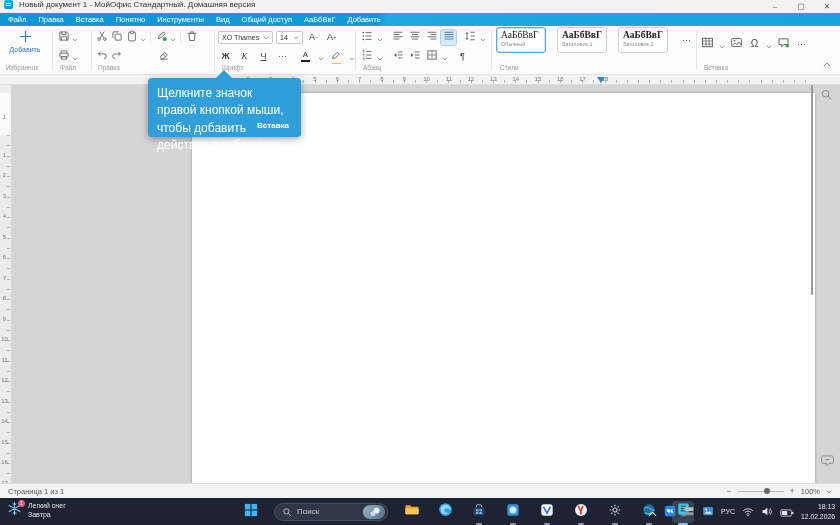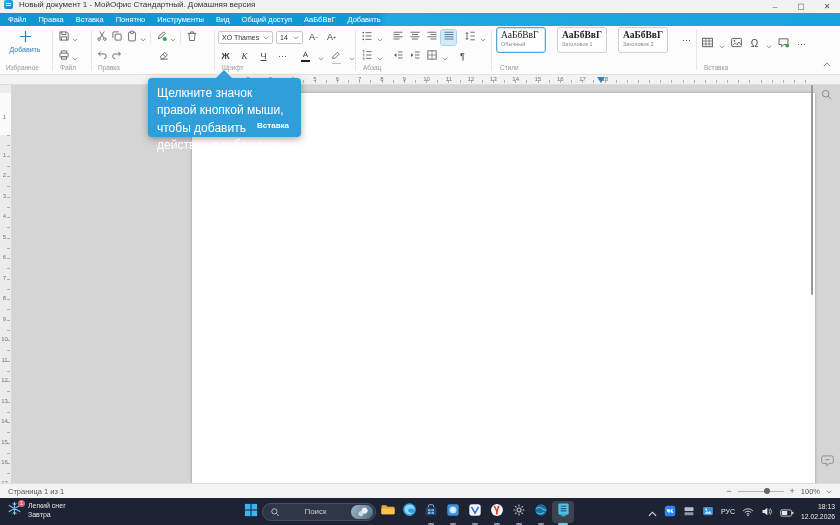--- a/index.html
+++ b/index.html
@@ -87,21 +87,21 @@
   .zoom-knob { position:absolute; left:26px; top:-2.5px; width:6px; height:6px; border-radius:50%; background:#666; }
   .zsign { font-size:9px; color:#666; line-height:1; }
 
   
   .taskbar { position:absolute; left:0; top:498px; width:840px; height:27px; background:#1d2333; color:#e8e8e8; }
   .weather { position:absolute; left:6px; top:3px; display:flex; align-items:center; gap:5px; }
   .wx-ico { position:relative; width:17px; height:17px; display:flex; align-items:center; justify-content:center; }
   .wx-badge { position:absolute; right:-2px; top:-2px; min-width:7px; height:7px; border-radius:4px; background:#e15b77; color:#fff;
               font-size:5px; display:flex; align-items:center; justify-content:center; }
   .wx-text { font-size:7px; line-height:1.3; color:#e6e6e6; }
-  .tb-center { position:absolute; left:240px; top:0; height:27px; display:flex; align-items:center; gap:0;text-align:center; }
+  .tb-center { position:absolute; left:240px; top:0; height:27px; display:flex; align-items:center; gap:12px; }
   .search-pill { display:flex; align-items:center; width:114px; height:18px; border-radius:9px; background:#2e3647; border:1px solid #475062; padding:0 2px 0 7px; gap:5px; }
   .search-pill .ph { font-size:8px; color:#c9c9c9; flex:1; }
   .bird-img { width:22px; height:14px; border-radius:7px;
               background:radial-gradient(circle at 62% 40%, #e9eef3 0 2.5px, rgba(233,238,243,.0) 3.5px),
                          radial-gradient(circle at 45% 62%, #cfd9e2 0 2px, rgba(207,217,226,0) 3px),
                          linear-gradient(120deg,#9db4c8,#4f6d88); }
   .tb-app { position:relative; width:22px; height:22px; display:flex; align-items:center; justify-content:center; border-radius:4px; }
   .tb-app.running::after { content:""; position:absolute; bottom:-2px; left:8px; width:6px; height:2px; border-radius:1px; background:#8a93a5; }
   .tb-app.active { background:rgba(255,255,255,.14); }
   .tb-app.active::after { content:""; position:absolute; bottom:-2px; left:6px; width:10px; height:2px; border-radius:1px; background:#79c6e6; }

